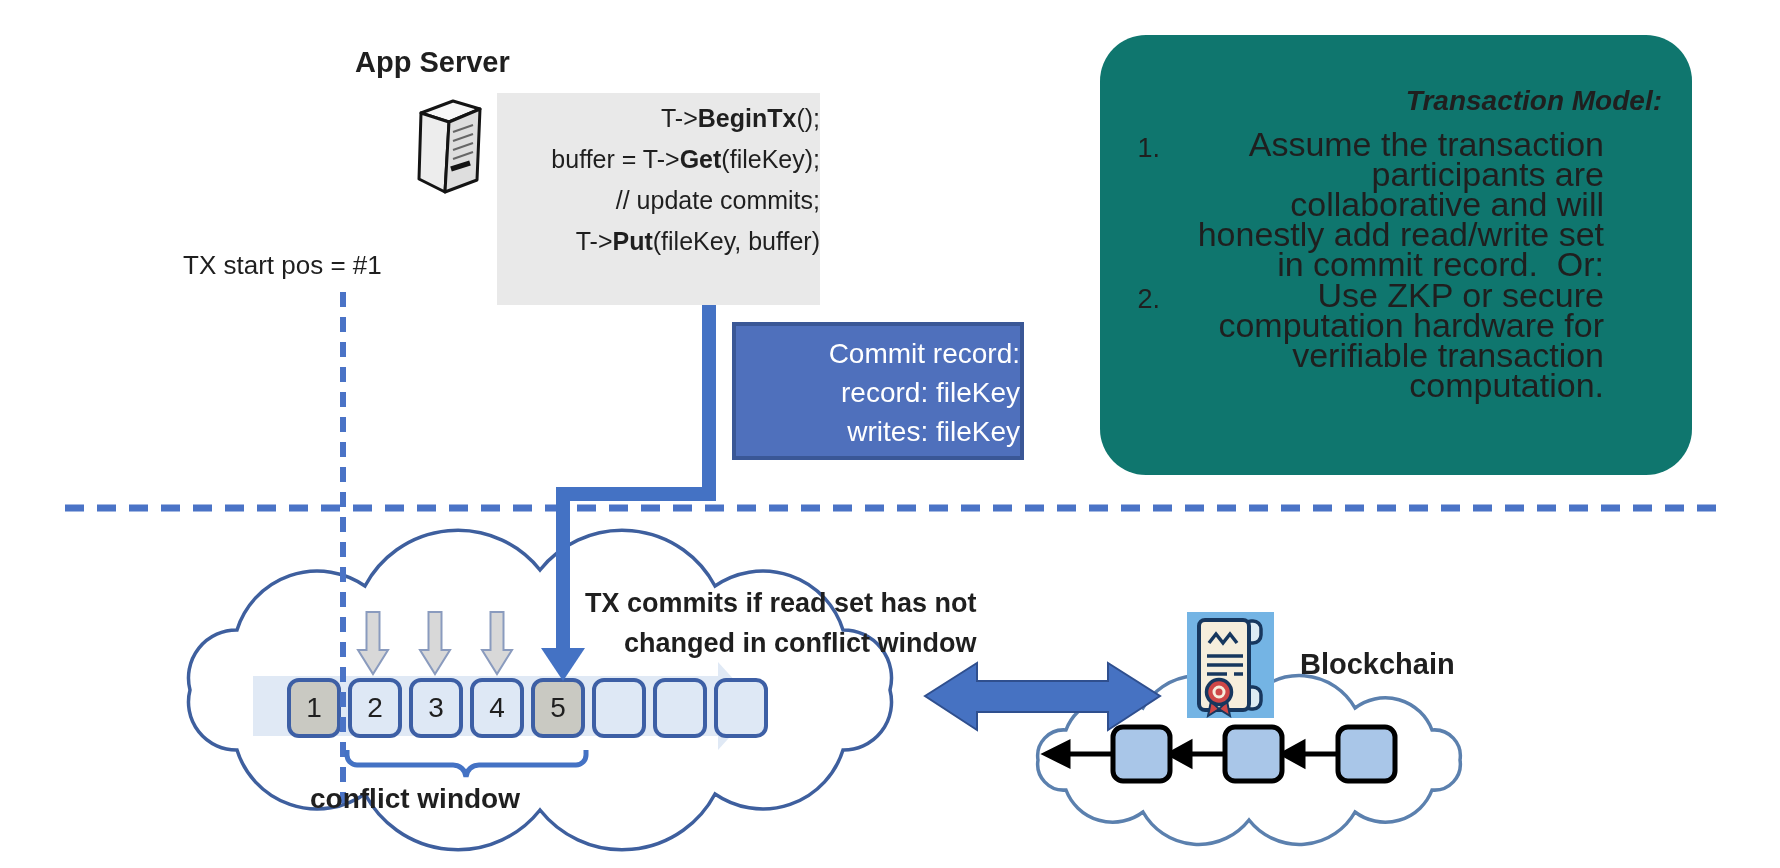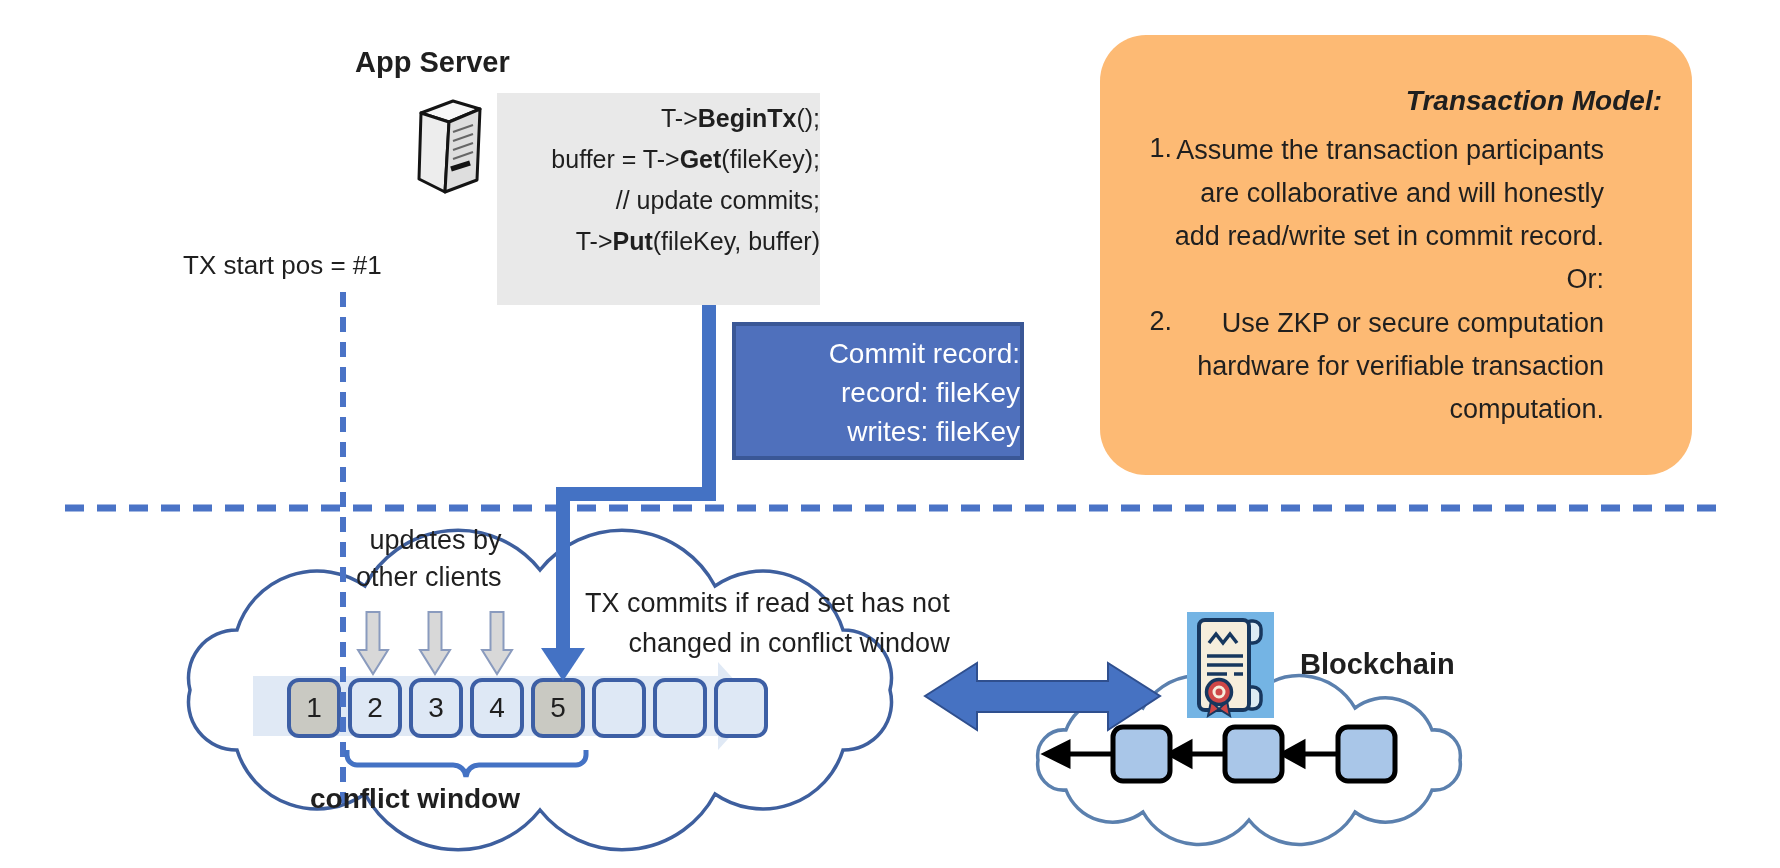--- a/index.html
+++ b/index.html
@@ -8,27 +8,27 @@
   .layer{position:absolute;left:0;top:0;}
   .txt{position:absolute;white-space:pre-line;}
   .app-server{left:355px;top:46px;font-size:29px;font-weight:bold;}
   .code-block{position:absolute;left:497px;top:93px;width:323px;height:212px;background:#E9E9E9;
               box-sizing:border-box;padding:5px 0 0 16px;font-size:25px;line-height:41px;}
   .tx-start{left:183px;top:250px;font-size:26px;}
   .commit-box{position:absolute;left:732px;top:322px;width:292px;height:138px;box-sizing:border-box;
               background:#4F70BC;border:4px solid #3A5796;color:#ffffff;font-size:28px;line-height:39px;
               padding:8px 0 0 32px;}
   .note-box{position:absolute;left:1100px;top:35px;width:592px;height:440px;box-sizing:border-box;
-            background:#fdba74;border-radius:46px;padding:50px 30px 0 24px;}
+            background:#0f766e;border-radius:46px;padding:50px 30px 0 12px;}
   .note-title{font-size:28px;font-weight:bold;font-style:italic;margin:0 0 12px 2px;}
   .note-item{display:flex;margin:0 0 1px 2px;}
   .note-num{width:46px;font-size:27px;line-height:39px;flex:none;}
-  .note-text{width:432px;font-size:27px;line-height:43px;white-space:pre-wrap;}
+  .note-text{width:432px;font-size:34px;line-height:30px;white-space:pre-wrap;margin-left:12px;}
   .updates{left:356px;top:522px;font-size:27px;line-height:37px;}
-  .commit-note{left:585px;top:583px;font-size:27px;line-height:40px;}
+  .commit-note{left:585px;top:583px;font-size:27px;line-height:40px;font-weight:bold;}
   .conflict-label{left:310px;top:783px;font-size:28px;font-weight:bold;white-space:nowrap;}
   .bc-label{left:1300px;top:648px;font-size:29px;font-weight:bold;}
   .slot{position:absolute;top:678px;width:54px;height:60px;box-sizing:border-box;
         border:4px solid #3D5FA5;border-radius:12px;background:#DEE8F5;
         display:flex;align-items:center;justify-content:center;font-size:28px;color:#1f1f1f;}
   .slot.gray{background:#C9C9C2;}
   .z1{z-index:1;} .z2{z-index:2;} .z3{z-index:3;text-align:right;}
 </style>
 </head>
 <body>
@@ -145,20 +145,18 @@
           <div class="note-num">1.</div>
           <div class="note-text">Assume the transaction participants are collaborative and will honestly add read/write set in commit record.  Or:</div>
         </div>
         <div class="note-item">
           <div class="note-num">2.</div>
           <div class="note-text">Use ZKP or secure computation hardware for verifiable transaction computation.</div>
         </div>
       </div>
   </div>
 
-  <div class="txt updates z3">updates by
-other clients</div>
   <div class="txt commit-note z3">TX commits if read set has not
 changed in conflict window</div>
   <div class="txt conflict-label z3">conflict window</div>
   <div class="txt bc-label z3">Blockchain</div>
 
 </div>
 
 </body></html>

